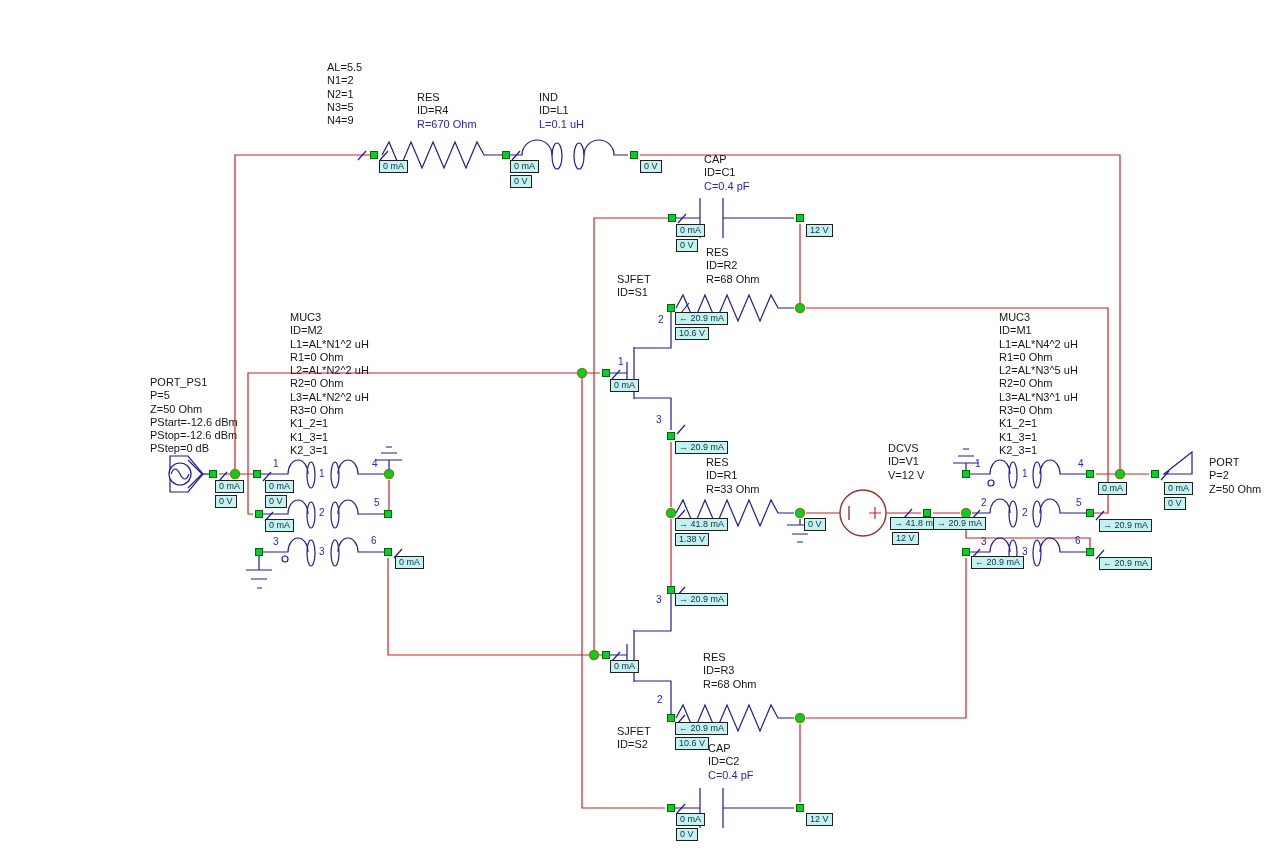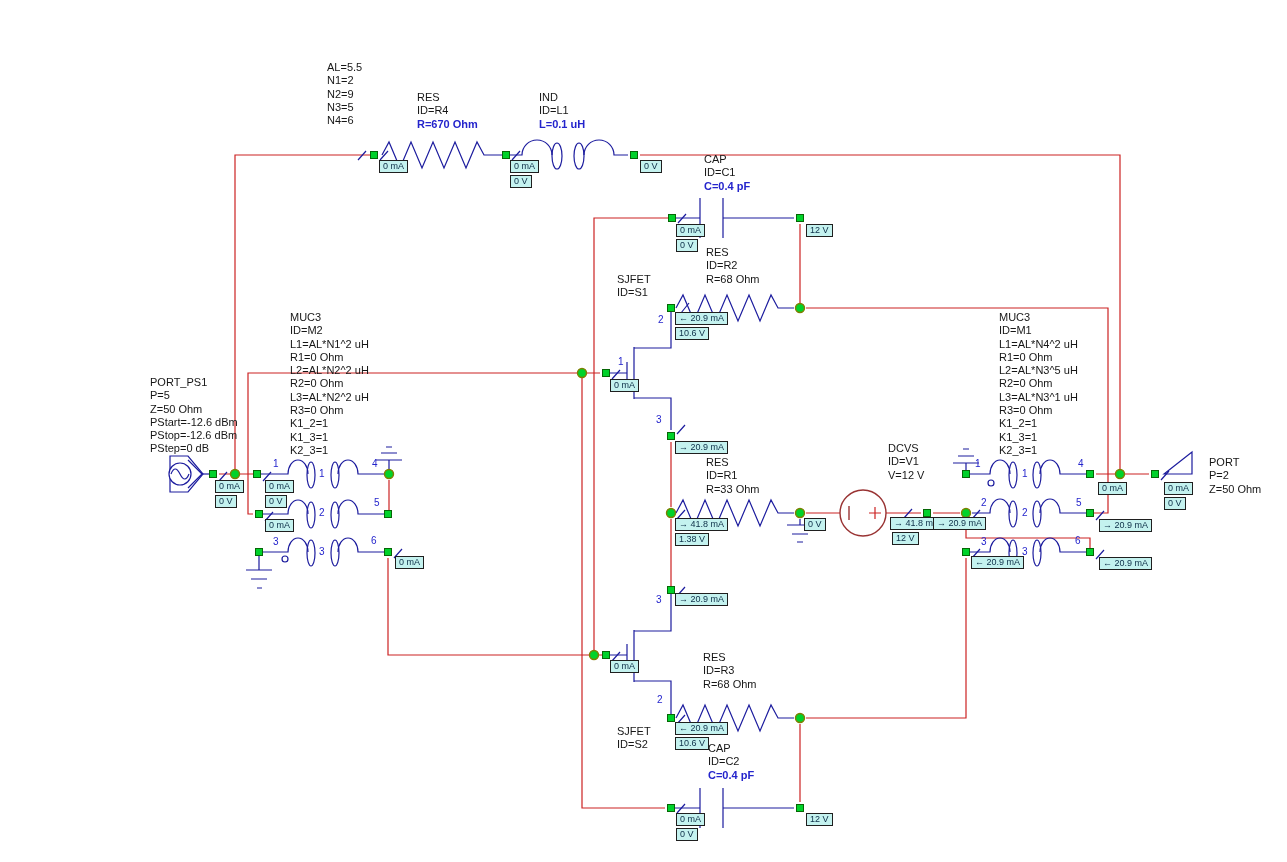--- a/index.html
+++ b/index.html
@@ -8,21 +8,21 @@
   .canvas svg{position:absolute;left:0;top:0;}
   
   .w{stroke:var(--wire);stroke-width:1.2;fill:none;}
   .s{stroke:var(--symbol);stroke-width:1.2;fill:none;}
   .src{stroke:var(--source);stroke-width:1.4;fill:none;}
   .node{fill:var(--node);stroke:var(--nodeBorder);stroke-width:1;}
   .junc{fill:var(--node);stroke:var(--juncBorder);stroke-width:1.4;}
   .whitefill{fill:#ffffff;}
   
   .tb{position:absolute;font-size:11px;line-height:13.3px;color:#161616;white-space:nowrap;}
-  .tb .v{color:var(--value);font-weight:bold;}
+  .tb .v{color:var(--value);}
   
   .pin{position:absolute;font-size:10px;line-height:11px;color:var(--value);white-space:nowrap;}
   
   .meas{position:absolute;background:var(--labelbg);border:1px solid #1f1f1f;
         font-size:9px;line-height:11px;height:11px;padding:0 3px;color:#0c2e47;white-space:nowrap;}
 </style>
 </head>
 <body>
 
 <div class="canvas">
@@ -175,23 +175,23 @@
     <circle class="junc" cx="800" cy="513" r="4.5"></circle>
     <circle class="junc" cx="966" cy="513" r="4.5"></circle>
     <circle class="junc" cx="800" cy="718" r="4.5"></circle>
     <circle class="junc" cx="1120" cy="474" r="4.5"></circle>
   </g>
 </svg>
 
 <div class="tb" style="left:327px;top:61px">
   <div>AL=5.5</div>
   <div>N1=2</div>
-  <div>N2=9</div>
+  <div>N2=1</div>
   <div>N3=5</div>
-  <div>N4=6</div>
+  <div>N4=9</div>
 </div>
 
 <div class="tb" style="left:417px;top:91px">
   <div>RES</div>
   <div>ID=R4</div>
   <div class="v">R=670 Ohm</div>
 </div>
 
 <div class="tb" style="left:539px;top:91px">
   <div>IND</div>

